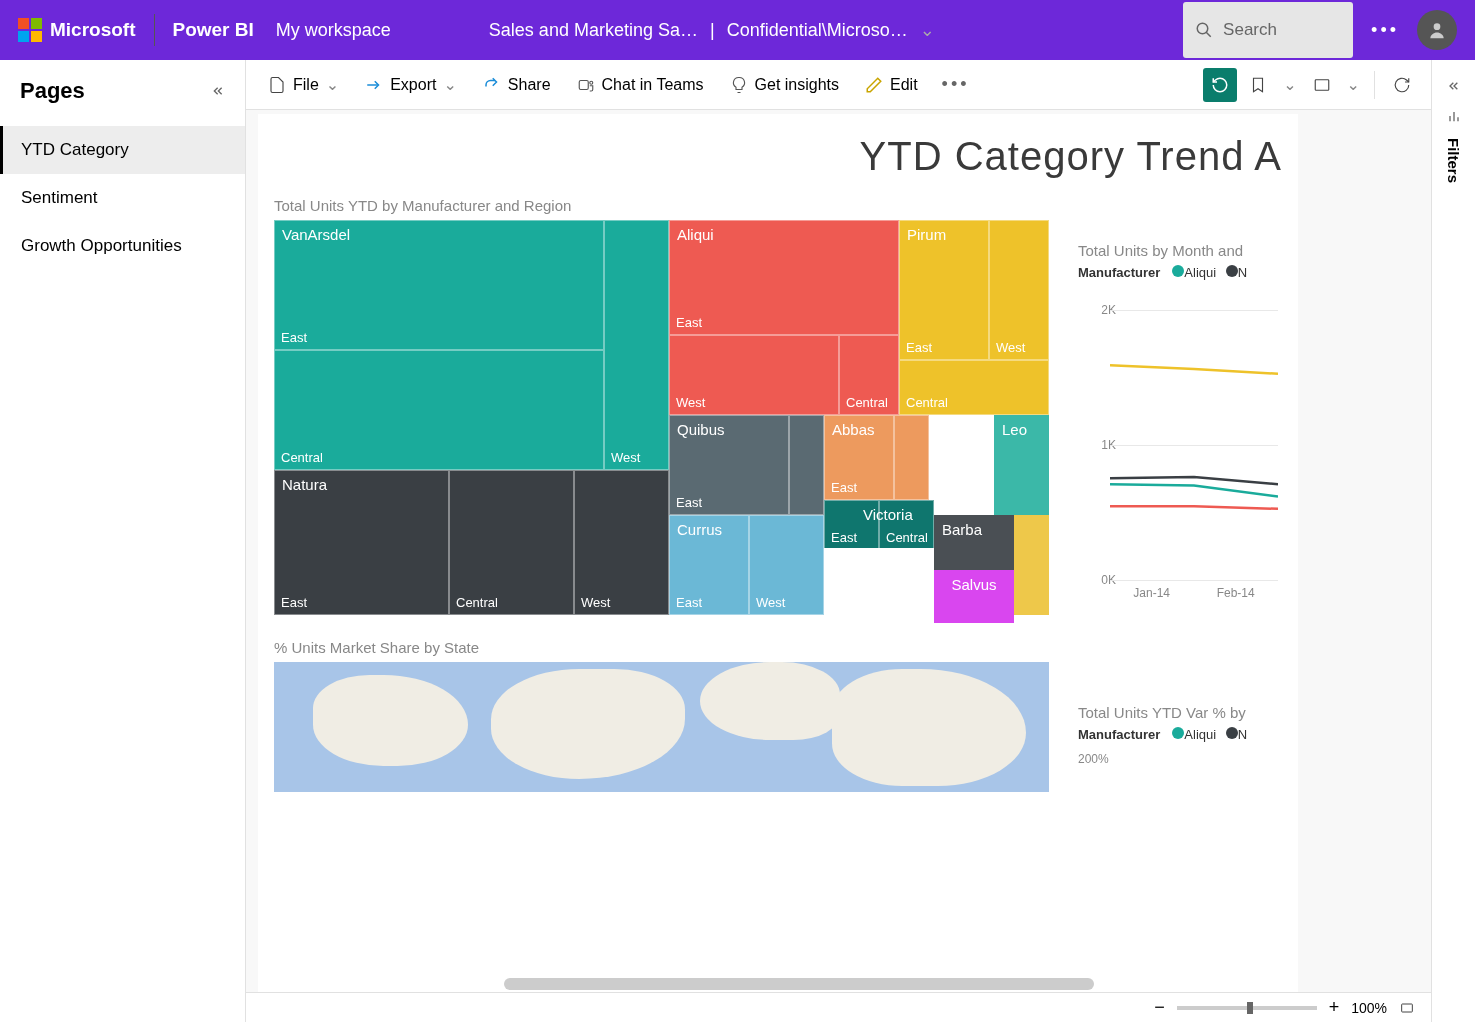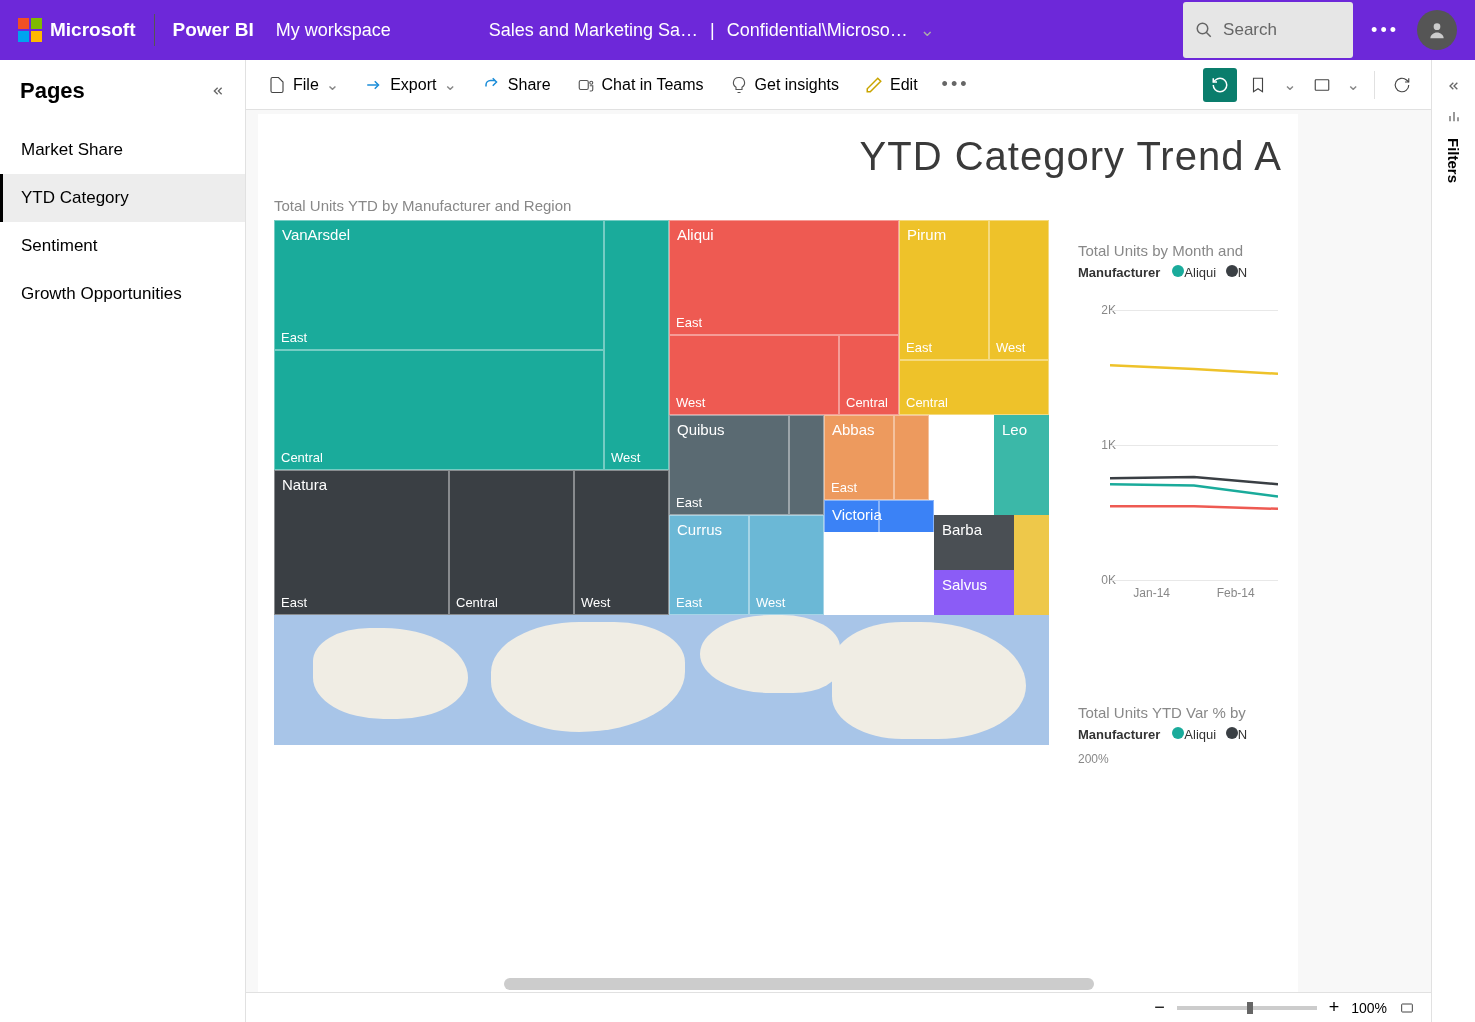--- a/index.html
+++ b/index.html
@@ -132,21 +132,20 @@
 
   <div class="pages">
     <div class="pages-hd">
       <span>Pages</span>
       <svg viewBox="0 0 24 24" fill="none" stroke="#666" stroke-width="2">
           <polyline points="13 17 8 12 13 7"></polyline>
           <polyline points="19 17 14 12 19 7"></polyline>
         </svg>
     </div>
     <div id="page-list">
-        <div class="page-item">Market Share</div>
         <div class="page-item active">YTD Category</div>
         <div class="page-item">Sentiment</div>
         <div class="page-item">Growth Opportunities</div>
       </div>
   </div>
 
   <div class="canvas-wrap">
     <div class="toolbar">
       <div class="tb-btn">
         <svg viewBox="0 0 24 24" fill="none" stroke="#444" stroke-width="1.5">
@@ -290,36 +289,36 @@
                 <div class="tm-sub">West</div>
               </div>
             </div>
             <div class="tm-cell" style="left: 550px; top: 195px; width: 105px; height: 85px; background: rgb(237, 154, 94);">
               <div class="tm-main">Abbas</div>
               <div style="position: absolute; left: 0px; top: 0px; width: 70px; height: 85px; border: 1px solid rgba(255, 255, 255, 0.4); box-sizing: border-box;">
                 <div class="tm-sub">East</div>
               </div>
               <div style="position: absolute; left: 70px; top: 0px; width: 35px; height: 85px; border: 1px solid rgba(255, 255, 255, 0.4); box-sizing: border-box;"></div>
             </div>
-            <div class="tm-cell" style="left: 550px; top: 280px; width: 110px; height: 32px; background: #3b82f6;">
+            <div class="tm-cell" style="left: 550px; top: 280px; width: 110px; height: 48px; background: #0f766e; padding-left: 31px;">
               <div class="tm-main">Victoria</div>
               <div style="position: absolute; left: 0px; top: 0px; width: 55px; height: 50px; border: 1px solid rgba(255, 255, 255, 0.4); box-sizing: border-box;">
                 <div class="tm-sub">East</div>
               </div>
               <div style="position: absolute; left: 55px; top: 0px; width: 55px; height: 50px; border: 1px solid rgba(255, 255, 255, 0.4); box-sizing: border-box;">
                 <div class="tm-sub">Central</div>
               </div>
             </div>
             <div class="tm-cell" style="left: 720px; top: 195px; width: 55px; height: 100px; background: rgb(59, 184, 168);">
               <div class="tm-main">Leo</div>
             </div>
             <div class="tm-cell" style="left: 660px; top: 295px; width: 80px; height: 55px; background: rgb(74, 79, 84);">
               <div class="tm-main">Barba</div>
             </div>
-            <div class="tm-cell" style="left: 660px; top: 350px; width: 80px; height: 53px; background: #8b5cf6;">
+            <div class="tm-cell" style="left: 660px; top: 350px; width: 80px; height: 53px; background: #d946ef; text-align: center;">
               <div class="tm-main">Salvus</div>
             </div>
             <div class="tm-cell" style="left: 740px; top: 295px; width: 35px; height: 100px; background: rgb(238, 200, 74);"></div>
           </div>
 
         <div class="side-charts">
           <div class="chart-title">Total Units by Month and</div>
           <div class="legend">
             <b>Manufacturer</b>
             <span id="legend-items"><span class="ldot" style="background: rgb(26, 171, 155);"></span><span style="margin-right: 6px;">Aliqui </span><span class="ldot" style="background: rgb(58, 63, 68);"></span><span style="margin-right: 6px;">N </span></span>
@@ -339,20 +338,21 @@
             <div class="xaxis" id="lc-xaxis">
                 <span>Jan-14</span>
                 <span>Feb-14</span>
               </div>
           <div class="grid" style="top: 0px; left: 32px; width: 168px;"></div>
               <div class="grid" style="top: 135px; left: 32px; width: 168px;"></div>
               <div class="grid" style="top: 270px; left: 32px; width: 168px;"></div>
             </div>
         </div>
 
+        <div class="chart-title" style="margin-top:24px;">% Units Market Share by State</div>
         <div class="map-area">
           <div class="map-land" style="left:5%;top:10%;width:20%;height:70%;border-radius:40% 60% 50% 50%;"></div>
           <div class="map-land" style="left:28%;top:5%;width:25%;height:85%;border-radius:50% 40% 60% 50%;"></div>
           <div class="map-land" style="left:55%;top:0;width:18%;height:60%;border-radius:60% 50% 40% 60%;"></div>
           <div class="map-land" style="left:72%;top:5%;width:25%;height:90%;border-radius:40% 60% 50% 40%;"></div>
         </div>
 
         <div class="side-chart2">
           <div class="chart-title">Total Units YTD Var % by</div>
           <div class="legend">

